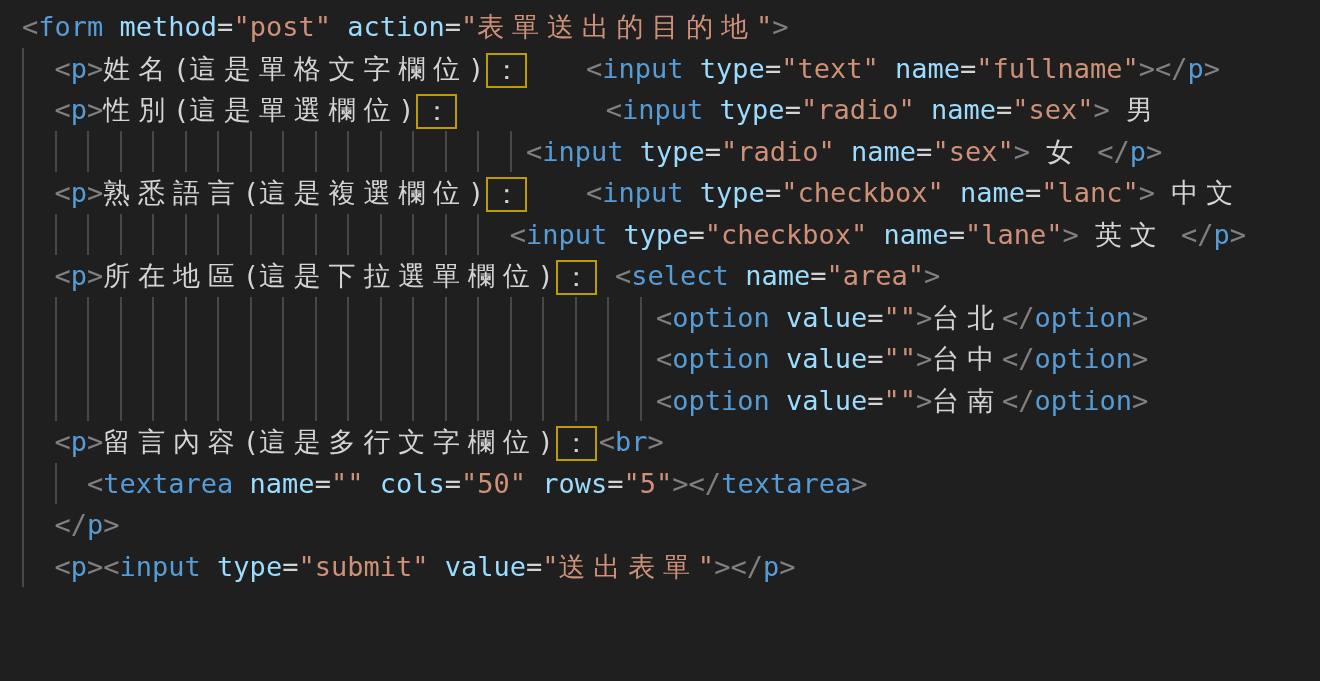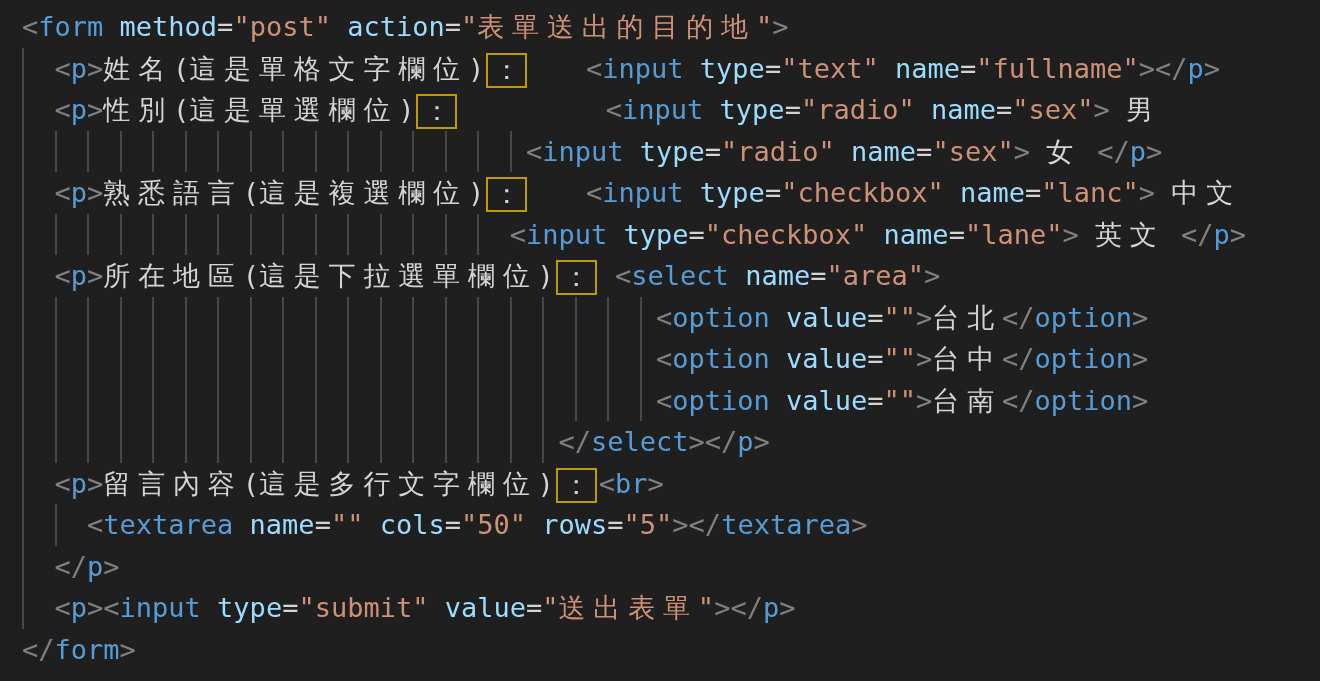--- a/index.html
+++ b/index.html
@@ -52,19 +52,17 @@
     <div class="line"><span class="tok-punct">&lt;</span><span class="tok-tag">form</span><span class="tok-text"> </span><span class="tok-attr">method</span><span class="tok-eq">=</span><span class="tok-str">"post"</span><span class="tok-text"> </span><span class="tok-attr">action</span><span class="tok-eq">=</span><span class="tok-str">"</span><span class="tok-str tok-cjk">表單送出的目的地</span><span class="tok-str">"</span><span class="tok-punct">&gt;</span></div>
     <div class="line"><span class="ws" style="width: 2ch;"></span><span class="tok-punct">&lt;</span><span class="tok-tag">p</span><span class="tok-punct">&gt;</span><span class="tok-text tok-cjk">姓名</span><span class="tok-text">(</span><span class="tok-text tok-cjk">這是單格文字欄位</span><span class="tok-text">)</span><span class="tok-box">：</span><span class="gap" style="width: 3.5ch;"></span><span class="tok-punct">&lt;</span><span class="tok-tag">input</span><span class="tok-text"> </span><span class="tok-attr">type</span><span class="tok-eq">=</span><span class="tok-str">"text"</span><span class="tok-text"> </span><span class="tok-attr">name</span><span class="tok-eq">=</span><span class="tok-str">"fullname"</span><span class="tok-punct">&gt;</span><span class="tok-punct">&lt;/</span><span class="tok-tag">p</span><span class="tok-punct">&gt;</span></div>
     <div class="line"><span class="ws" style="width: 2ch;"></span><span class="tok-punct">&lt;</span><span class="tok-tag">p</span><span class="tok-punct">&gt;</span><span class="tok-text tok-cjk">性別</span><span class="tok-text">(</span><span class="tok-text tok-cjk">這是單選欄位</span><span class="tok-text">)</span><span class="tok-box">：</span><span class="gap" style="width: 9ch;"></span><span class="tok-punct">&lt;</span><span class="tok-tag">input</span><span class="tok-text"> </span><span class="tok-attr">type</span><span class="tok-eq">=</span><span class="tok-str">"radio"</span><span class="tok-text"> </span><span class="tok-attr">name</span><span class="tok-eq">=</span><span class="tok-str">"sex"</span><span class="tok-punct">&gt;</span><span class="tok-text"> </span><span class="tok-text tok-cjk">男</span></div>
     <div class="line"><span class="ws" style="width: 31ch;"></span><span class="tok-punct">&lt;</span><span class="tok-tag">input</span><span class="tok-text"> </span><span class="tok-attr">type</span><span class="tok-eq">=</span><span class="tok-str">"radio"</span><span class="tok-text"> </span><span class="tok-attr">name</span><span class="tok-eq">=</span><span class="tok-str">"sex"</span><span class="tok-punct">&gt;</span><span class="tok-text"> </span><span class="tok-text tok-cjk">女</span><span class="tok-text"> </span><span class="tok-punct">&lt;/</span><span class="tok-tag">p</span><span class="tok-punct">&gt;</span></div>
     <div class="line"><span class="ws" style="width: 2ch;"></span><span class="tok-punct">&lt;</span><span class="tok-tag">p</span><span class="tok-punct">&gt;</span><span class="tok-text tok-cjk">熟悉語言</span><span class="tok-text">(</span><span class="tok-text tok-cjk">這是複選欄位</span><span class="tok-text">)</span><span class="tok-box">：</span><span class="gap" style="width: 3.5ch;"></span><span class="tok-punct">&lt;</span><span class="tok-tag">input</span><span class="tok-text"> </span><span class="tok-attr">type</span><span class="tok-eq">=</span><span class="tok-str">"checkbox"</span><span class="tok-text"> </span><span class="tok-attr">name</span><span class="tok-eq">=</span><span class="tok-str">"lanc"</span><span class="tok-punct">&gt;</span><span class="tok-text"> </span><span class="tok-text tok-cjk">中文</span></div>
     <div class="line"><span class="ws" style="width: 30ch;"></span><span class="tok-punct">&lt;</span><span class="tok-tag">input</span><span class="tok-text"> </span><span class="tok-attr">type</span><span class="tok-eq">=</span><span class="tok-str">"checkbox"</span><span class="tok-text"> </span><span class="tok-attr">name</span><span class="tok-eq">=</span><span class="tok-str">"lane"</span><span class="tok-punct">&gt;</span><span class="tok-text"> </span><span class="tok-text tok-cjk">英文</span><span class="tok-text"> </span><span class="tok-punct">&lt;/</span><span class="tok-tag">p</span><span class="tok-punct">&gt;</span></div>
     <div class="line"><span class="ws" style="width: 2ch;"></span><span class="tok-punct">&lt;</span><span class="tok-tag">p</span><span class="tok-punct">&gt;</span><span class="tok-text tok-cjk">所在地區</span><span class="tok-text">(</span><span class="tok-text tok-cjk">這是下拉選單欄位</span><span class="tok-text">)</span><span class="tok-box">：</span><span class="gap" style="width: 1ch;"></span><span class="tok-punct">&lt;</span><span class="tok-tag">select</span><span class="tok-text"> </span><span class="tok-attr">name</span><span class="tok-eq">=</span><span class="tok-str">"area"</span><span class="tok-punct">&gt;</span></div>
     <div class="line"><span class="ws" style="width: 39ch;"></span><span class="tok-punct">&lt;</span><span class="tok-tag">option</span><span class="tok-text"> </span><span class="tok-attr">value</span><span class="tok-eq">=</span><span class="tok-str">""</span><span class="tok-punct">&gt;</span><span class="tok-text tok-cjk">台北</span><span class="tok-punct">&lt;/</span><span class="tok-tag">option</span><span class="tok-punct">&gt;</span></div>
     <div class="line"><span class="ws" style="width: 39ch;"></span><span class="tok-punct">&lt;</span><span class="tok-tag">option</span><span class="tok-text"> </span><span class="tok-attr">value</span><span class="tok-eq">=</span><span class="tok-str">""</span><span class="tok-punct">&gt;</span><span class="tok-text tok-cjk">台中</span><span class="tok-punct">&lt;/</span><span class="tok-tag">option</span><span class="tok-punct">&gt;</span></div>
     <div class="line"><span class="ws" style="width: 39ch;"></span><span class="tok-punct">&lt;</span><span class="tok-tag">option</span><span class="tok-text"> </span><span class="tok-attr">value</span><span class="tok-eq">=</span><span class="tok-str">""</span><span class="tok-punct">&gt;</span><span class="tok-text tok-cjk">台南</span><span class="tok-punct">&lt;/</span><span class="tok-tag">option</span><span class="tok-punct">&gt;</span></div>
-    <div class="line"><span class="ws" style="width: 33ch;"></span><span class="tok-punct">&lt;/</span><span class="tok-tag">select</span><span class="tok-punct">&gt;</span><span class="tok-punct">&lt;/</span><span class="tok-tag">p</span><span class="tok-punct">&gt;</span></div>
     <div class="line"><span class="ws" style="width: 2ch;"></span><span class="tok-punct">&lt;</span><span class="tok-tag">p</span><span class="tok-punct">&gt;</span><span class="tok-text tok-cjk">留言內容</span><span class="tok-text">(</span><span class="tok-text tok-cjk">這是多行文字欄位</span><span class="tok-text">)</span><span class="tok-box">：</span><span class="tok-punct">&lt;</span><span class="tok-tag">br</span><span class="tok-punct">&gt;</span></div>
     <div class="line"><span class="ws" style="width: 4ch;"></span><span class="tok-punct">&lt;</span><span class="tok-tag">textarea</span><span class="tok-text"> </span><span class="tok-attr">name</span><span class="tok-eq">=</span><span class="tok-str">""</span><span class="tok-text"> </span><span class="tok-attr">cols</span><span class="tok-eq">=</span><span class="tok-str">"50"</span><span class="tok-text"> </span><span class="tok-attr">rows</span><span class="tok-eq">=</span><span class="tok-str">"5"</span><span class="tok-punct">&gt;</span><span class="tok-punct">&lt;/</span><span class="tok-tag">textarea</span><span class="tok-punct">&gt;</span></div>
     <div class="line"><span class="ws" style="width: 2ch;"></span><span class="tok-punct">&lt;/</span><span class="tok-tag">p</span><span class="tok-punct">&gt;</span></div>
     <div class="line"><span class="ws" style="width: 2ch;"></span><span class="tok-punct">&lt;</span><span class="tok-tag">p</span><span class="tok-punct">&gt;</span><span class="tok-punct">&lt;</span><span class="tok-tag">input</span><span class="tok-text"> </span><span class="tok-attr">type</span><span class="tok-eq">=</span><span class="tok-str">"submit"</span><span class="tok-text"> </span><span class="tok-attr">value</span><span class="tok-eq">=</span><span class="tok-str">"</span><span class="tok-str tok-cjk">送出表單</span><span class="tok-str">"</span><span class="tok-punct">&gt;</span><span class="tok-punct">&lt;/</span><span class="tok-tag">p</span><span class="tok-punct">&gt;</span></div>
-    <div class="line"><span class="tok-punct">&lt;/</span><span class="tok-tag">form</span><span class="tok-punct">&gt;</span></div>
   </div>
 
 </body></html>

